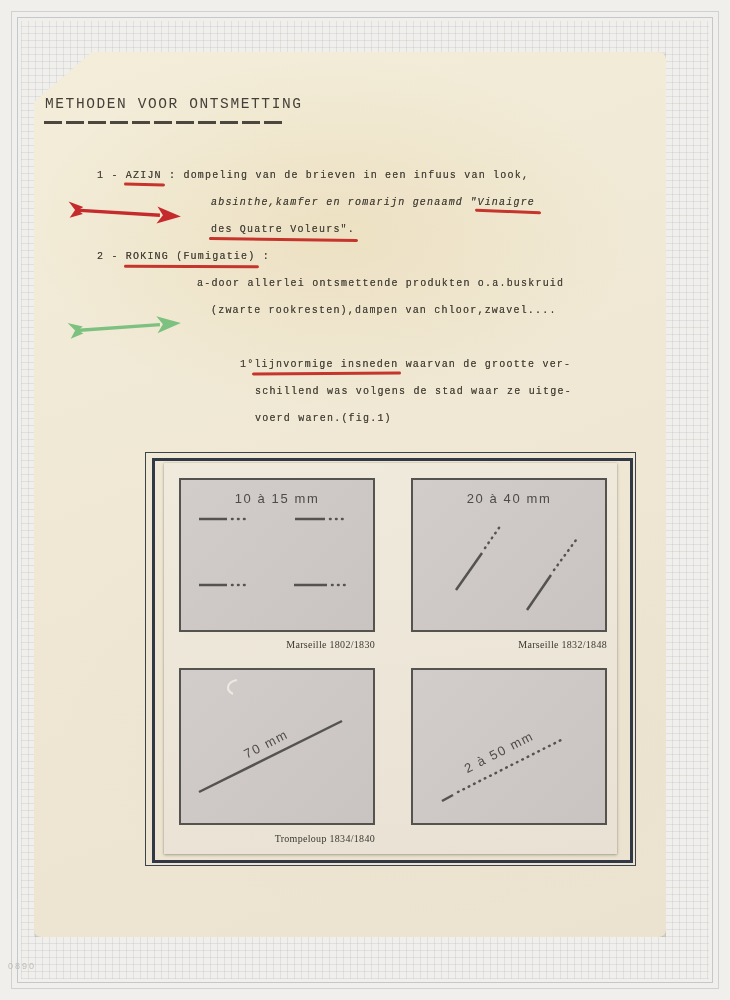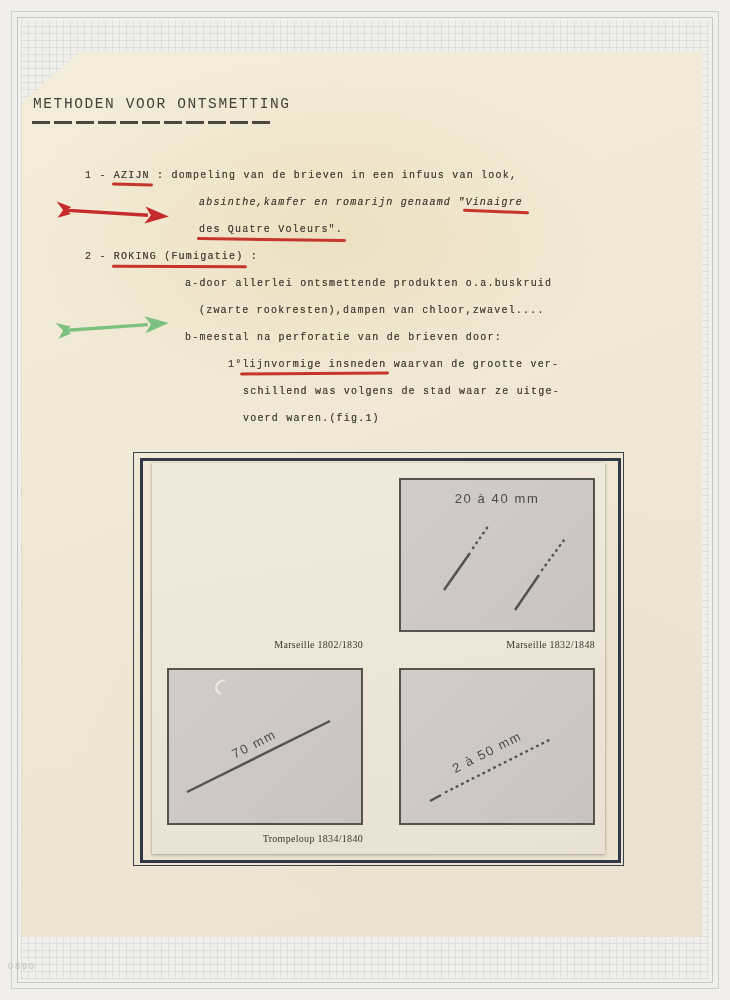--- a/index.html
+++ b/index.html
@@ -11,27 +11,27 @@
   .album-frame.outer{inset:11px;border:1px solid #ced1d3;}
   .album-frame.inner{inset:17px;border:1px solid #c4c8cb;}
   .album-grid{position:absolute;inset:21px;
     background-image:
       repeating-linear-gradient(0deg, rgba(158,168,178,.22) 0 1px, transparent 1px 7px),
       repeating-linear-gradient(90deg, rgba(158,168,178,.22) 0 1px, transparent 1px 7px);}
   .margin-mark{position:absolute;left:8px;top:961px;font:9px "Liberation Sans",sans-serif;
     letter-spacing:2px;color:#b6b4b0;opacity:.85;}
 
   
-  .paper{position:absolute;left:22px;top:52px;width:680px;height:885px;
+  .paper{position:absolute;left:34px;top:52px;width:632px;height:885px;
     background:
       radial-gradient(ellipse 430px 250px at 300px 180px, rgba(221,186,115,.20), transparent 70%),
       radial-gradient(ellipse 520px 320px at 62% 72%, rgba(208,198,172,.12), transparent 72%),
       linear-gradient(160deg,#f3edd9,#efe7d3 55%,#ebe3cf);
     clip-path:polygon(58px 0, 100% 0, 100% 100%, 0 100%, 0 50px);
-    filter:drop-shadow(1px 2px 3px rgba(96,88,70,.38));}
+    filter:drop-shadow(1px 2px 3px rgba(96,88,70,.38));border-radius:7px;}
 
   .title{position:absolute;left:11px;top:44px;margin:0;font-weight:normal;
     font-size:14.5px;letter-spacing:1.6px;color:#45413a;white-space:pre;}
   .title-rule{position:absolute;left:10px;top:69px;width:240px;height:2.5px;
     background:repeating-linear-gradient(90deg,#4b473f 0 18px, transparent 18px 22px);}
 
   .tline{position:absolute;font-size:10px;letter-spacing:1.2px;color:#474338;white-space:pre;
     text-shadow:0 0 .4px rgba(70,64,55,.75);}
   .l1{left:63px;top:118px;}  .l2{left:177px;top:145px;font-style:italic;} .l3{left:177px;top:172px;}
   .l4{left:63px;top:199px;}  .l5{left:163px;top:226px;} .l6{left:177px;top:253px;}
@@ -99,21 +99,20 @@
     <h1 class="title">METHODEN VOOR ONTSMETTING</h1>
     <div class="title-rule"></div>
 
     <div class="tline l1"><span>1 - </span><span class="rul ul-azijn">AZIJN</span><span> : dompeling van de brieven in een infuus van look,</span></div>
     <div class="tline l2"><span>absinthe,kamfer en romarijn genaamd "</span><span class="rul ul-vin">Vinaigre</span></div>
     <div class="tline l3"><span class="rul ul-voleurs">des Quatre Voleurs".</span></div>
 
     <div class="tline l4"><span>2 - </span><span class="rul ul-roking">ROKING (Fumigatie)</span><span> :</span></div>
     <div class="tline l6">(zwarte rookresten),dampen van chloor,zwavel....</div>
     <div class="tline l5">a-door allerlei ontsmettende produkten o.a.buskruid</div>
-    <div class="tline l7">b-meestal na perforatie van de brieven door:</div>
     <div class="tline l8"><span>1°</span><span class="rul ul-lijn">lijnvormige insneden</span><span> waarvan de grootte ver-</span></div>
     <div class="tline l9">schillend was volgens de stad waar ze uitge-</div>
     <div class="tline l10">voerd waren.(fig.1)</div>
 
     <svg class="arrow arrow-red" viewBox="0 0 116 22">
       <g fill="#c52a2c">
         <polygon points="1,3 16,7.5 11,11 16,14.5 3,19 8,11"></polygon>
         <rect x="9" y="9.4" width="84" height="3.4"></rect>
         <polygon points="90,2.5 114,11 90,19.5 96,11"></polygon>
       </g>
@@ -124,20 +123,33 @@
         <rect x="9" y="9.4" width="84" height="3.4"></rect>
         <polygon points="90,2.5 114,11 90,19.5 96,11"></polygon>
       </g>
     </svg>
 
     <div class="fig-outer"></div>
     <div class="fig-inner"></div>
 
     <div class="photo">
 
+      <div class="panel p-tl">
+        <div class="plabel">10 à 15 mm</div>
+        <svg class="marks" width="192" height="150" viewBox="0 0 192 150">
+          <path d="M18 39 H46"></path>
+            <path class="dots" d="M51 39 H68"></path>
+          <path d="M114 39 H144"></path>
+            <path class="dots" d="M149 39 H166"></path>
+          <path d="M18 105 H46"></path>
+            <path class="dots" d="M51 105 H68"></path>
+          <path d="M113 105 H146"></path>
+            <path class="dots" d="M151 105 H167"></path>
+        </svg>
+      </div>
       <div class="caption c-tl">Marseille 1802/1830</div>
 
       <div class="panel p-tr">
         <div class="plabel">20 à 40 mm</div>
         <svg class="marks" width="192" height="150" viewBox="0 0 192 150">
           <path d="M43 110 L69 73"></path>
             <path class="dots" d="M72 68 L88 45"></path>
           <path d="M114 130 L138 95"></path>
             <path class="dots" d="M141 90 L163 60"></path>
         </svg>

